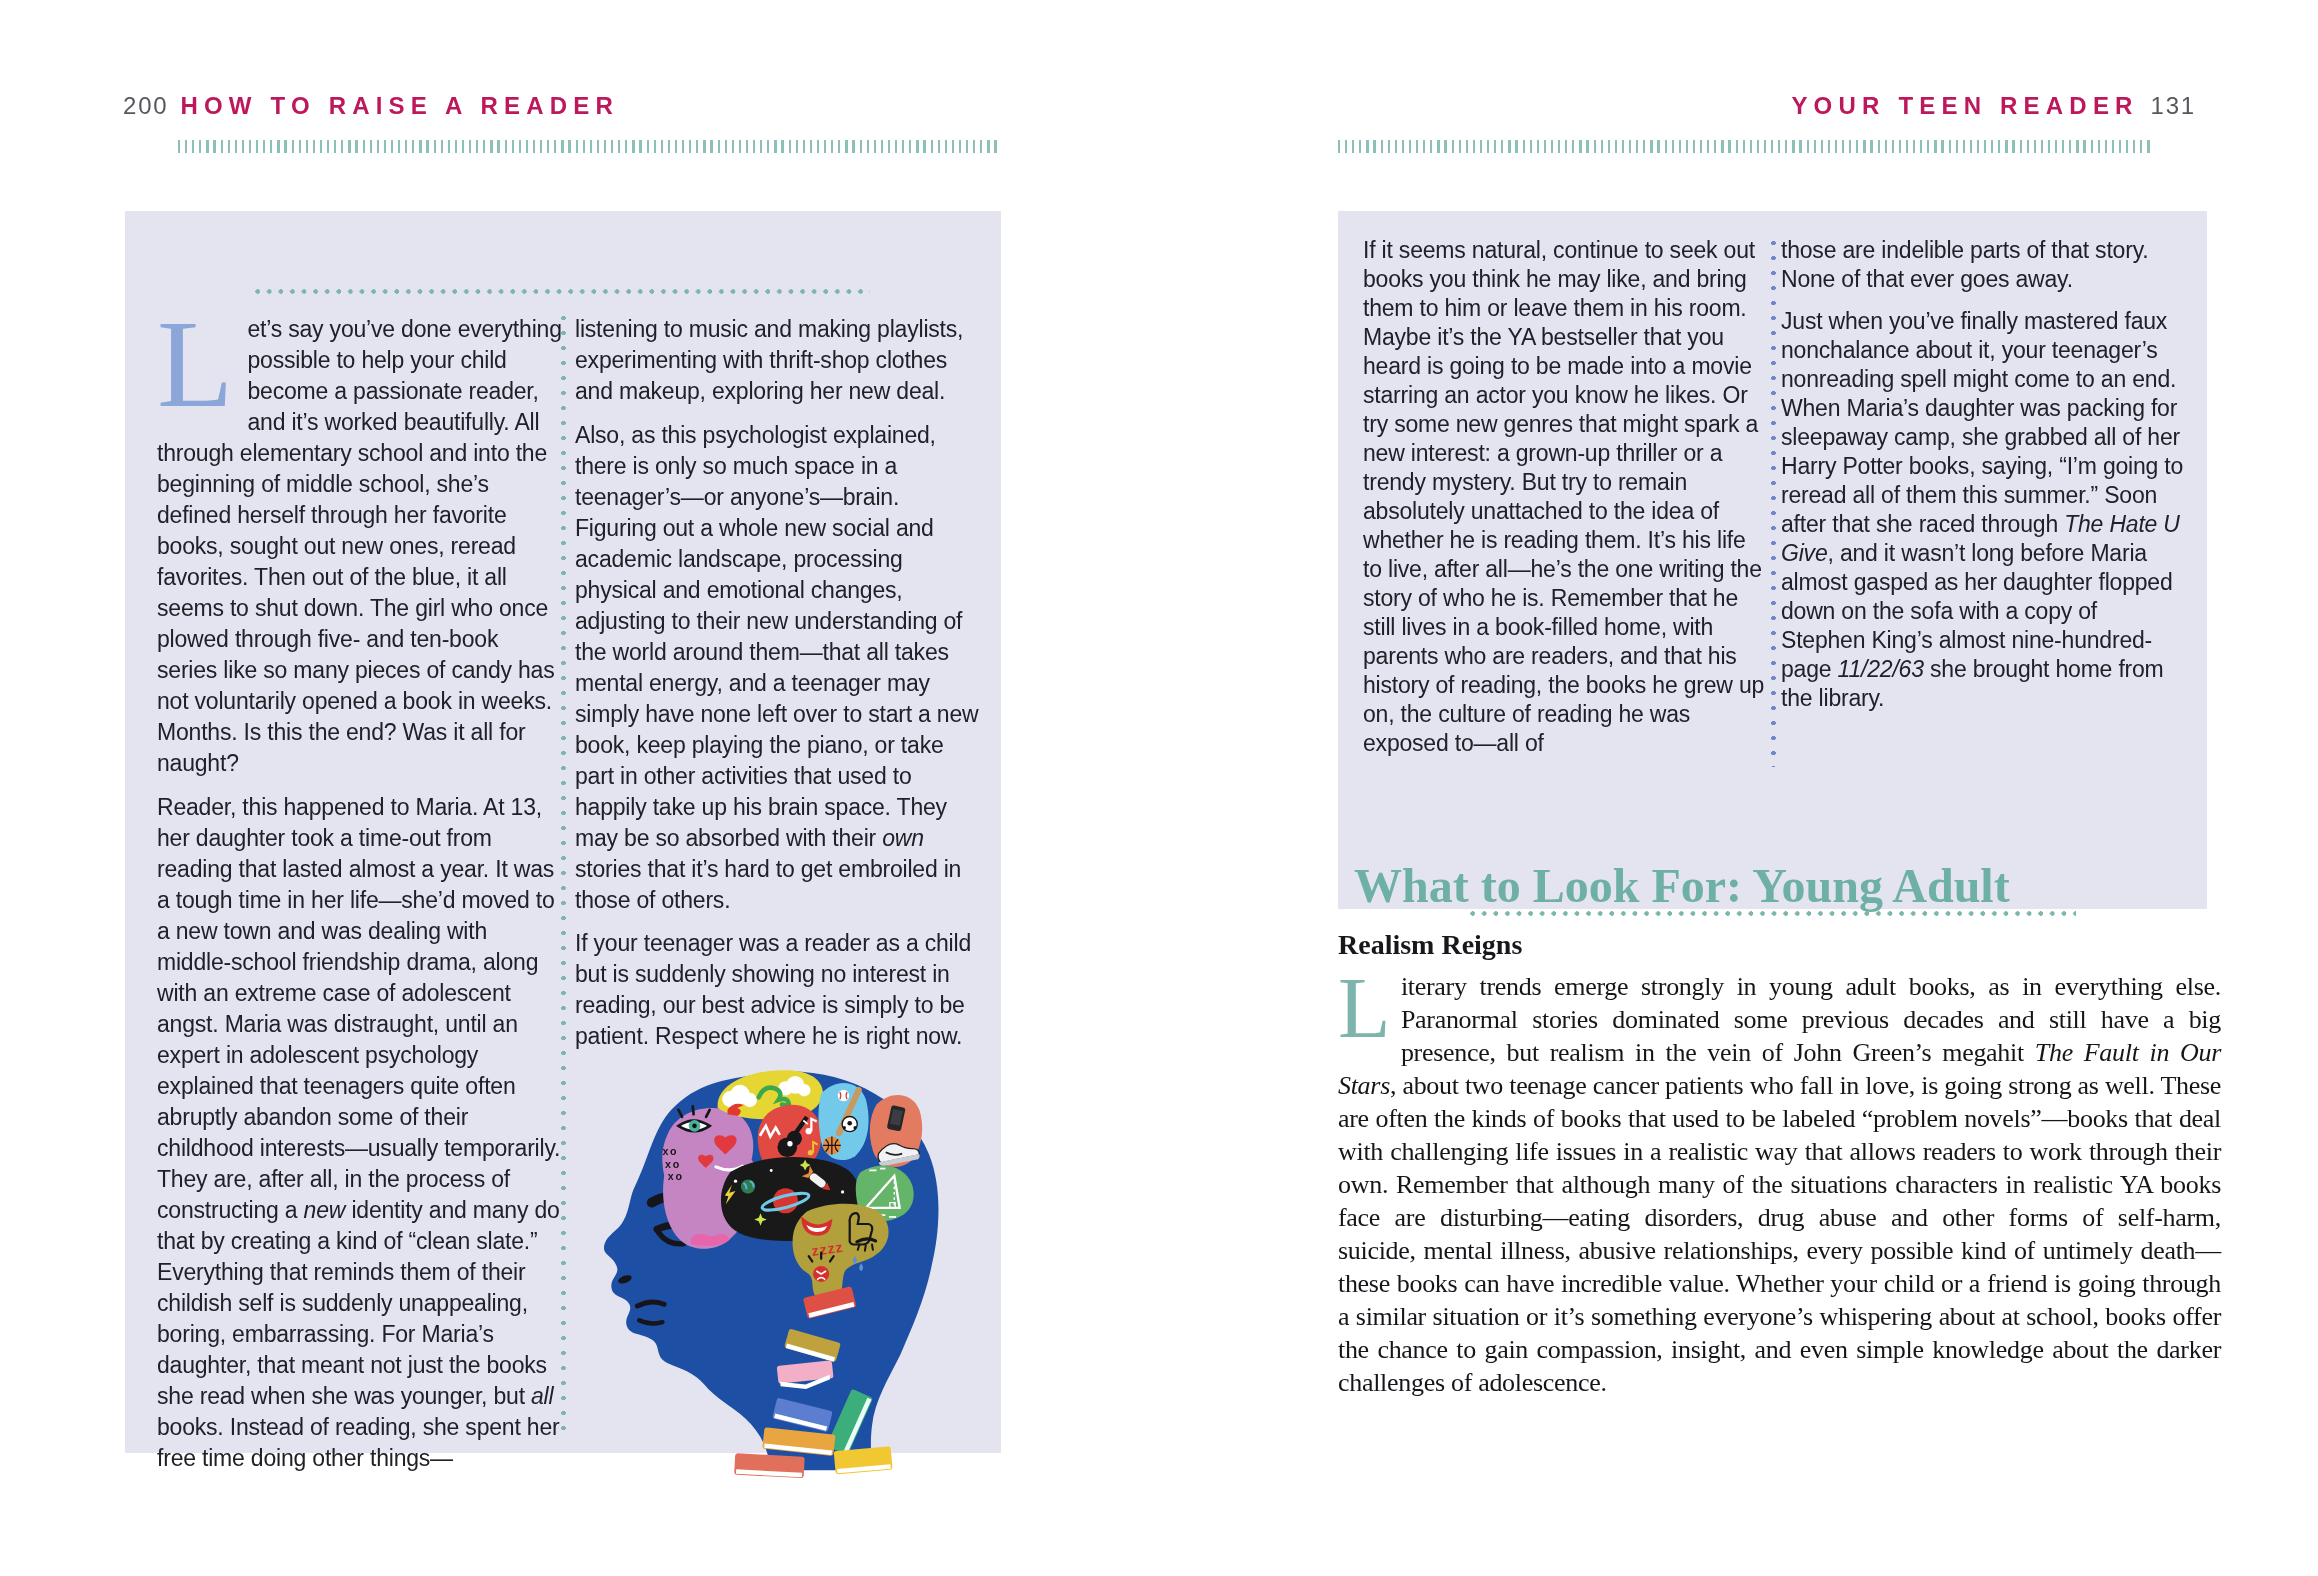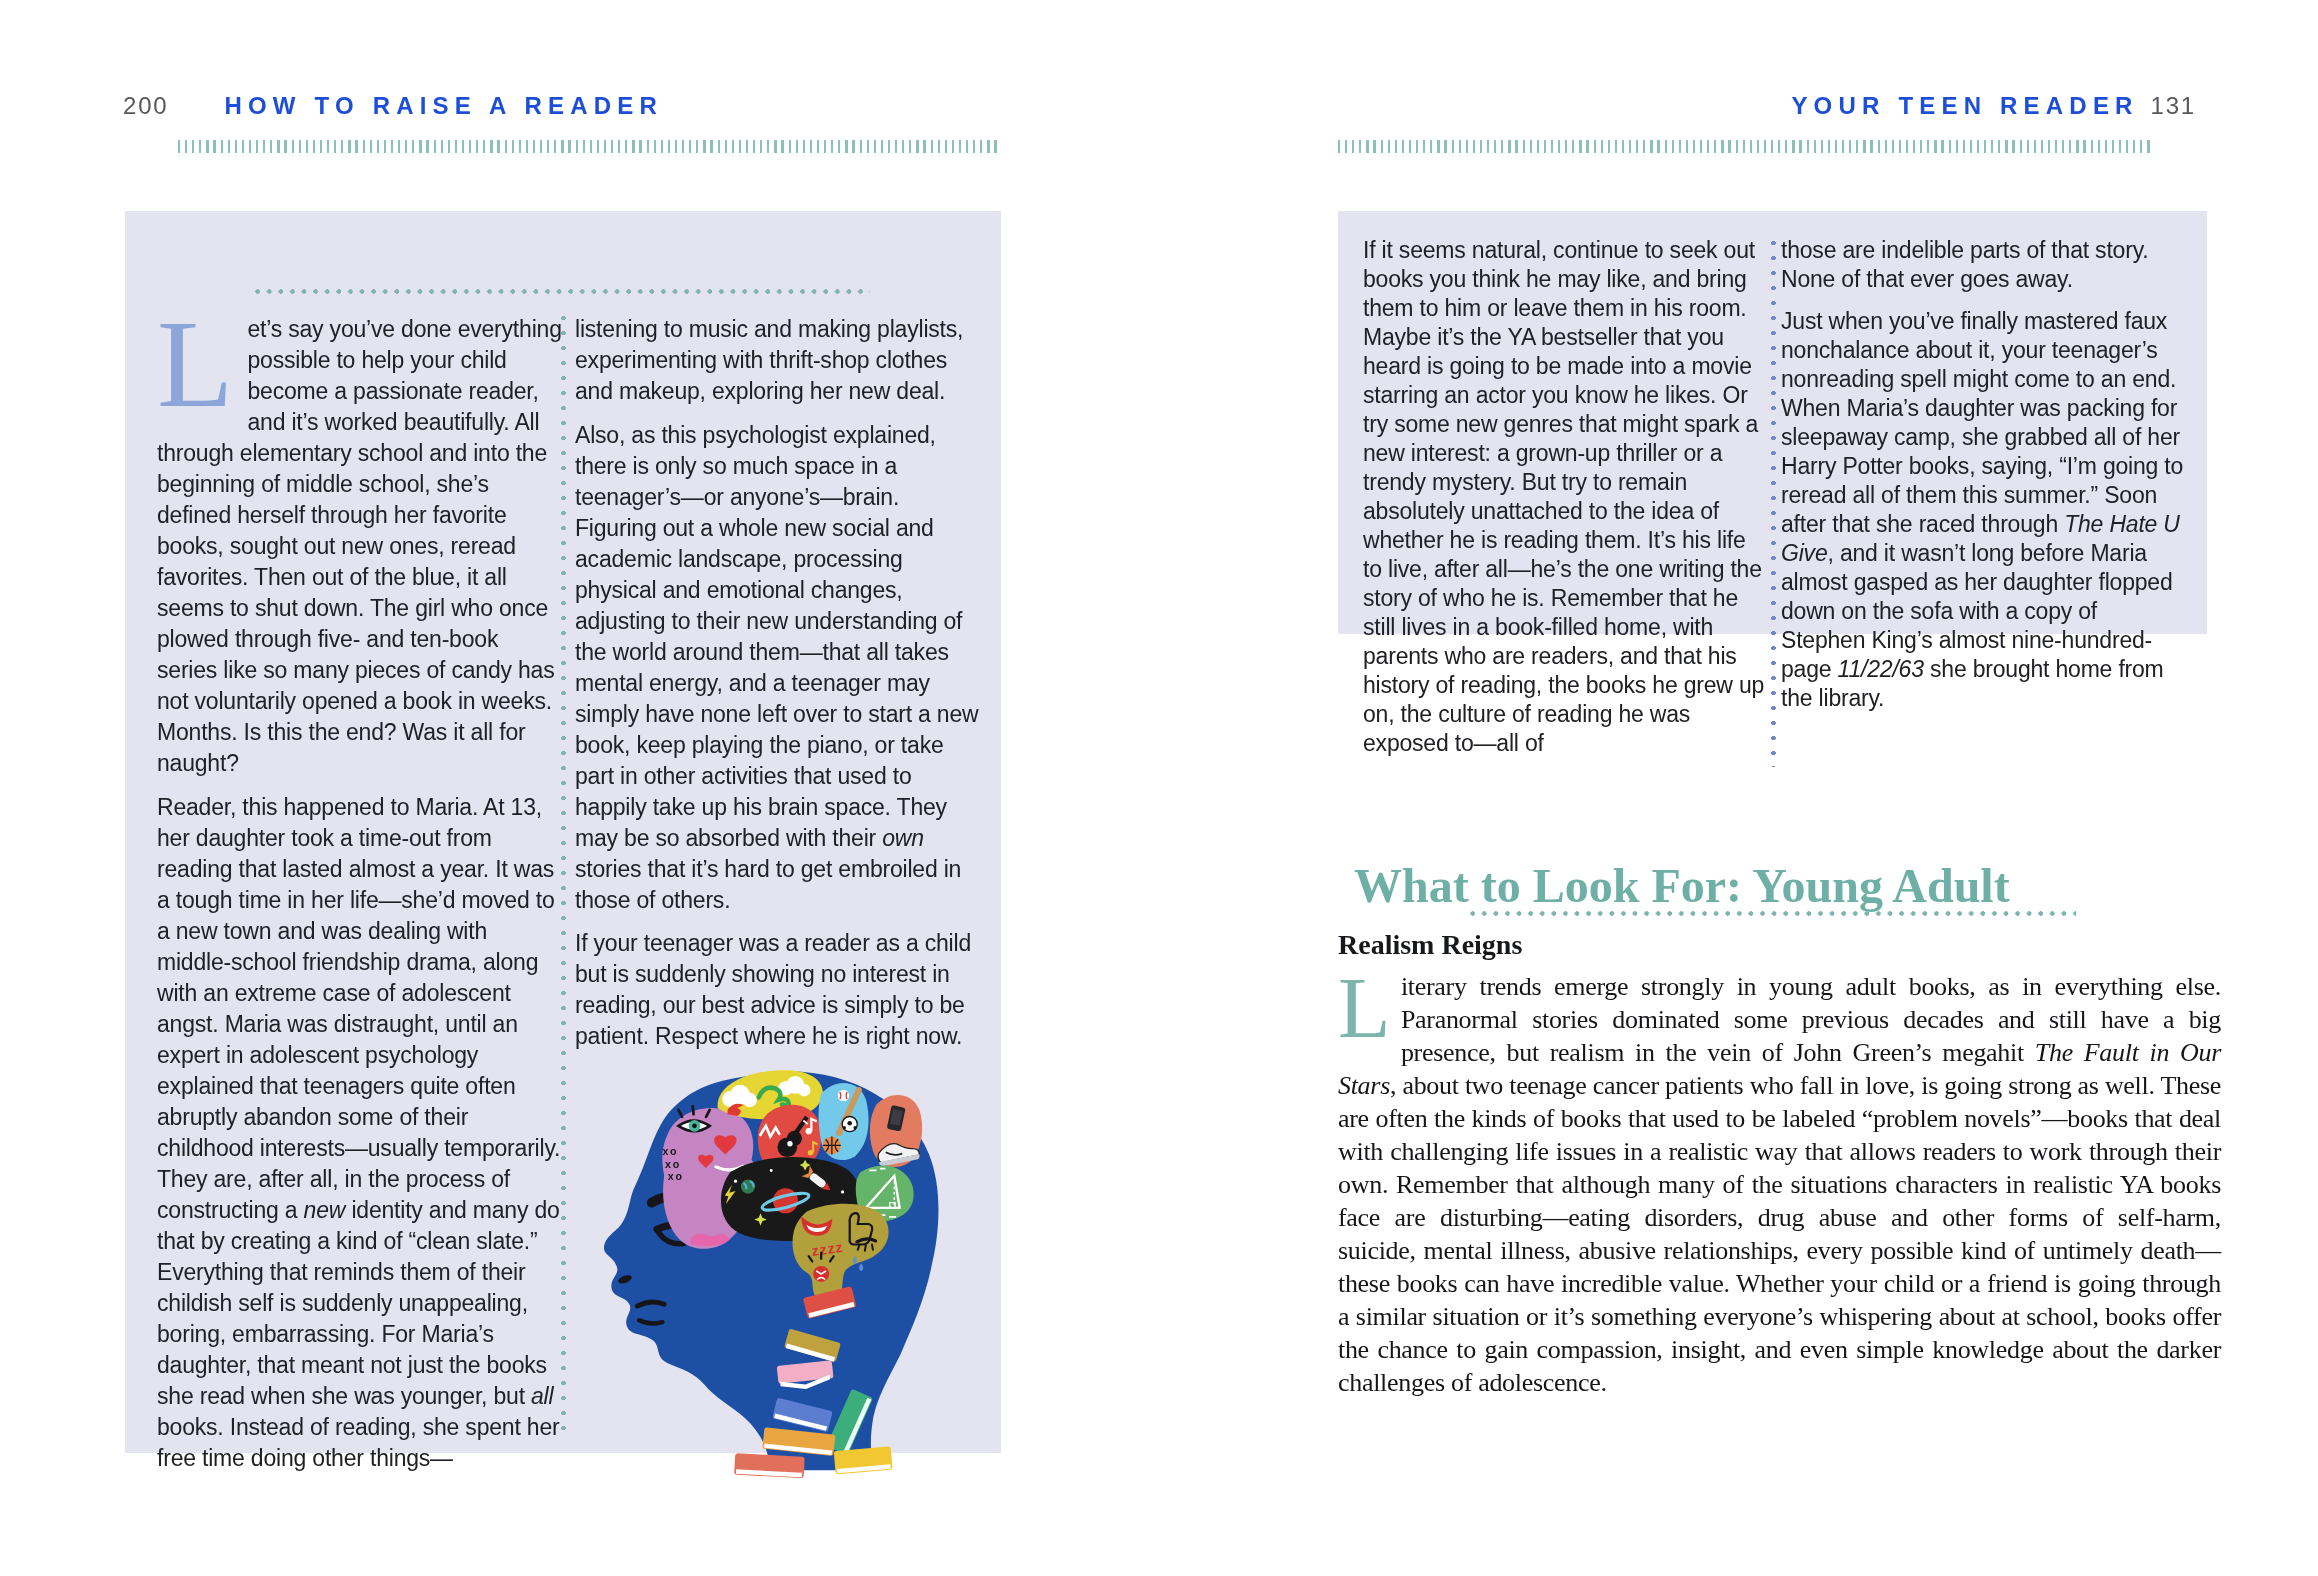--- a/index.html
+++ b/index.html
@@ -1,30 +1,30 @@
 <!DOCTYPE html>
 <html style="font-size:14.3px"><head>
 <meta charset="utf-8">
 <style>
   html,body{margin:0;padding:0;}
   body{width:2319px;height:1577px;position:relative;background:#ffffff;
        font-family:"Liberation Sans",sans-serif;color:#1e1f23;overflow:hidden;}
   .hdr{position:absolute;top:92px;white-space:nowrap;}
   .hdr .num{font-size:24px;color:#56585e;letter-spacing:1.8px;}
-  .hdr .ttl{font-size:24px;font-weight:700;color:#1d4ed8;letter-spacing:6.2px;margin-left:44px;}
+  .hdr .ttl{font-size:24px;font-weight:700;color:#be185d;letter-spacing:6.2px;}
   .hdr-left{left:123px;}
   .hdr-right{right:123px;text-align:right;}
   .dash-rule{position:absolute;top:140px;height:13.4px;
     background-image:repeating-linear-gradient(90deg,#8cc0b6 0 2.2px,transparent 2.2px 7.1px);}
   .rule-l{left:178px;width:822px;}
   .rule-r{left:1338px;width:813px;}
 
   .box{position:absolute;background:#e3e4f0;}
   .box-left{left:125px;top:211px;width:876px;height:1242px;}
-  .box-right{left:1338px;top:211px;width:869px;height:423px;}
+  .box-right{left:1338px;top:211px;width:869px;height:698px;}
 
   .box-title{position:absolute;top:19.6px;left:0;width:100%;margin:0;text-align:center;
     font-family:"Liberation Serif",serif;font-size:38px;font-weight:700;color:#121216;}
   .hdots{position:absolute;height:5.4px;background-repeat:repeat-x;background-size:11.6px 5.4px;
     background-image:radial-gradient(circle at 2.7px 2.7px,#7db5ac 2.2px,transparent 2.6px);}
   .title-dots{top:78px;left:130px;width:615px;}
 
   .col{position:absolute;width:406px;font-size:23px;line-height:31px;letter-spacing:-0.2px;color:#202127;}
   .box-left .col{top:103px;}
   .box-left .col1{left:32px;}

